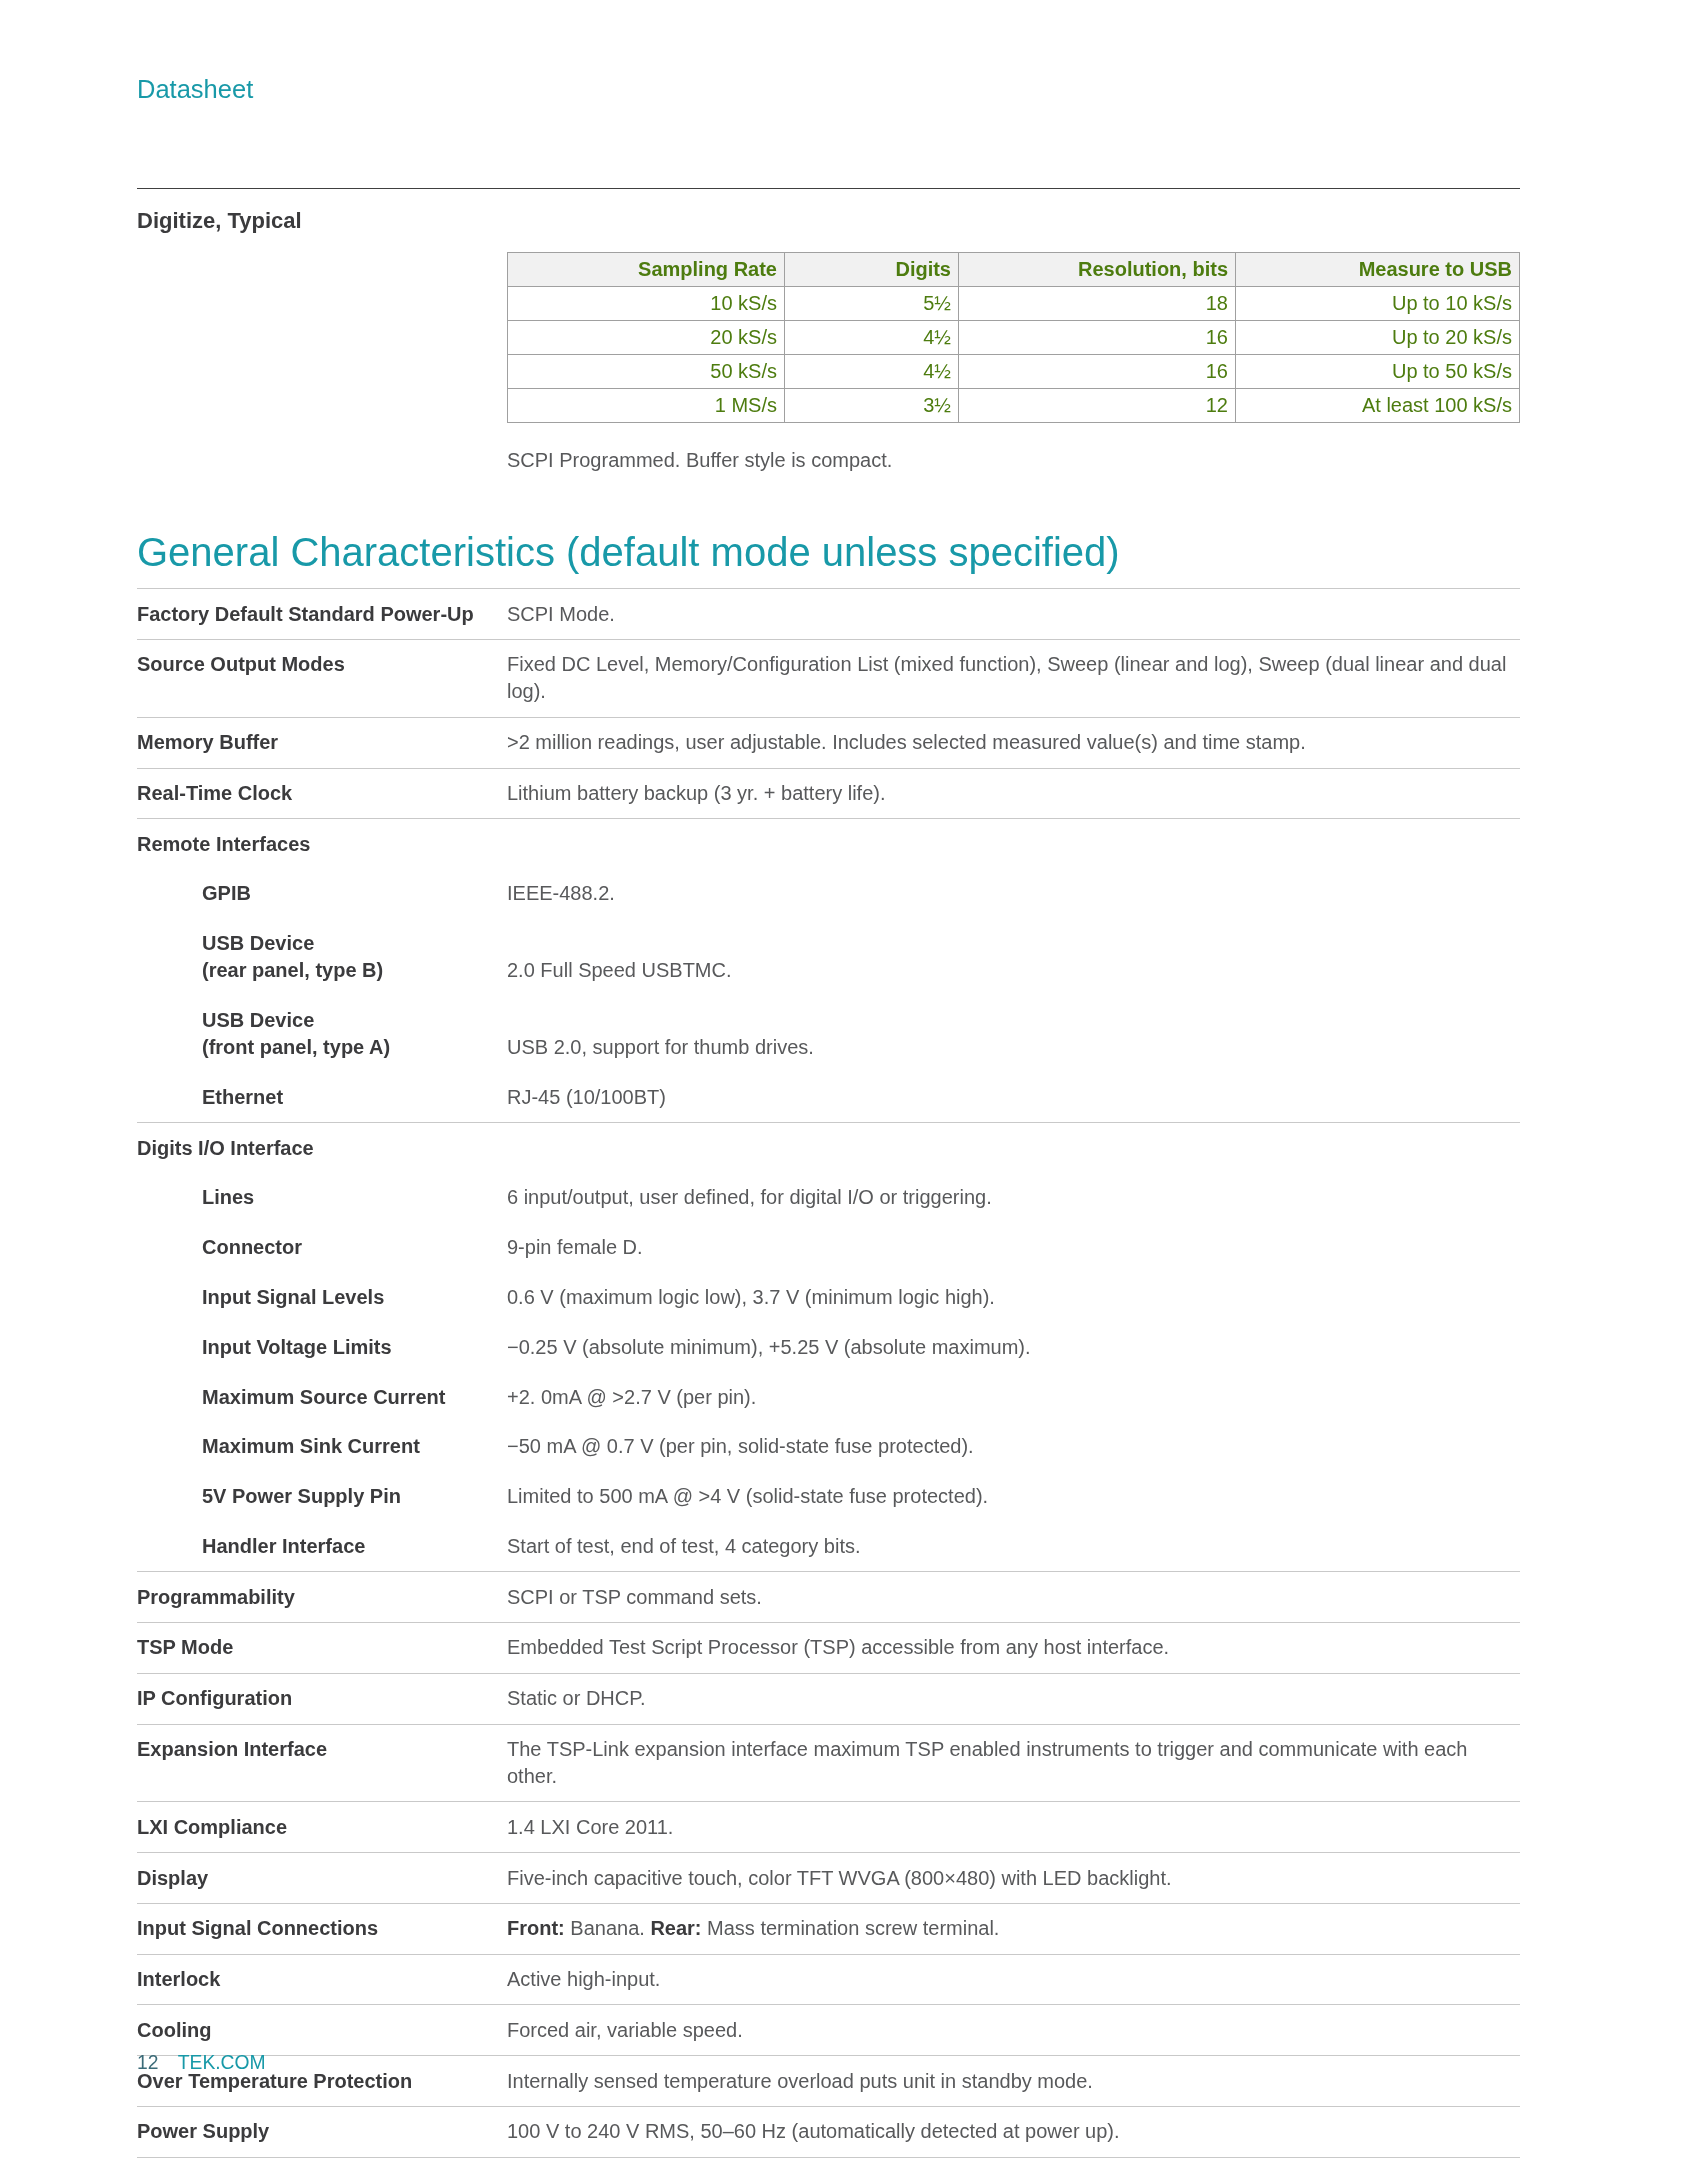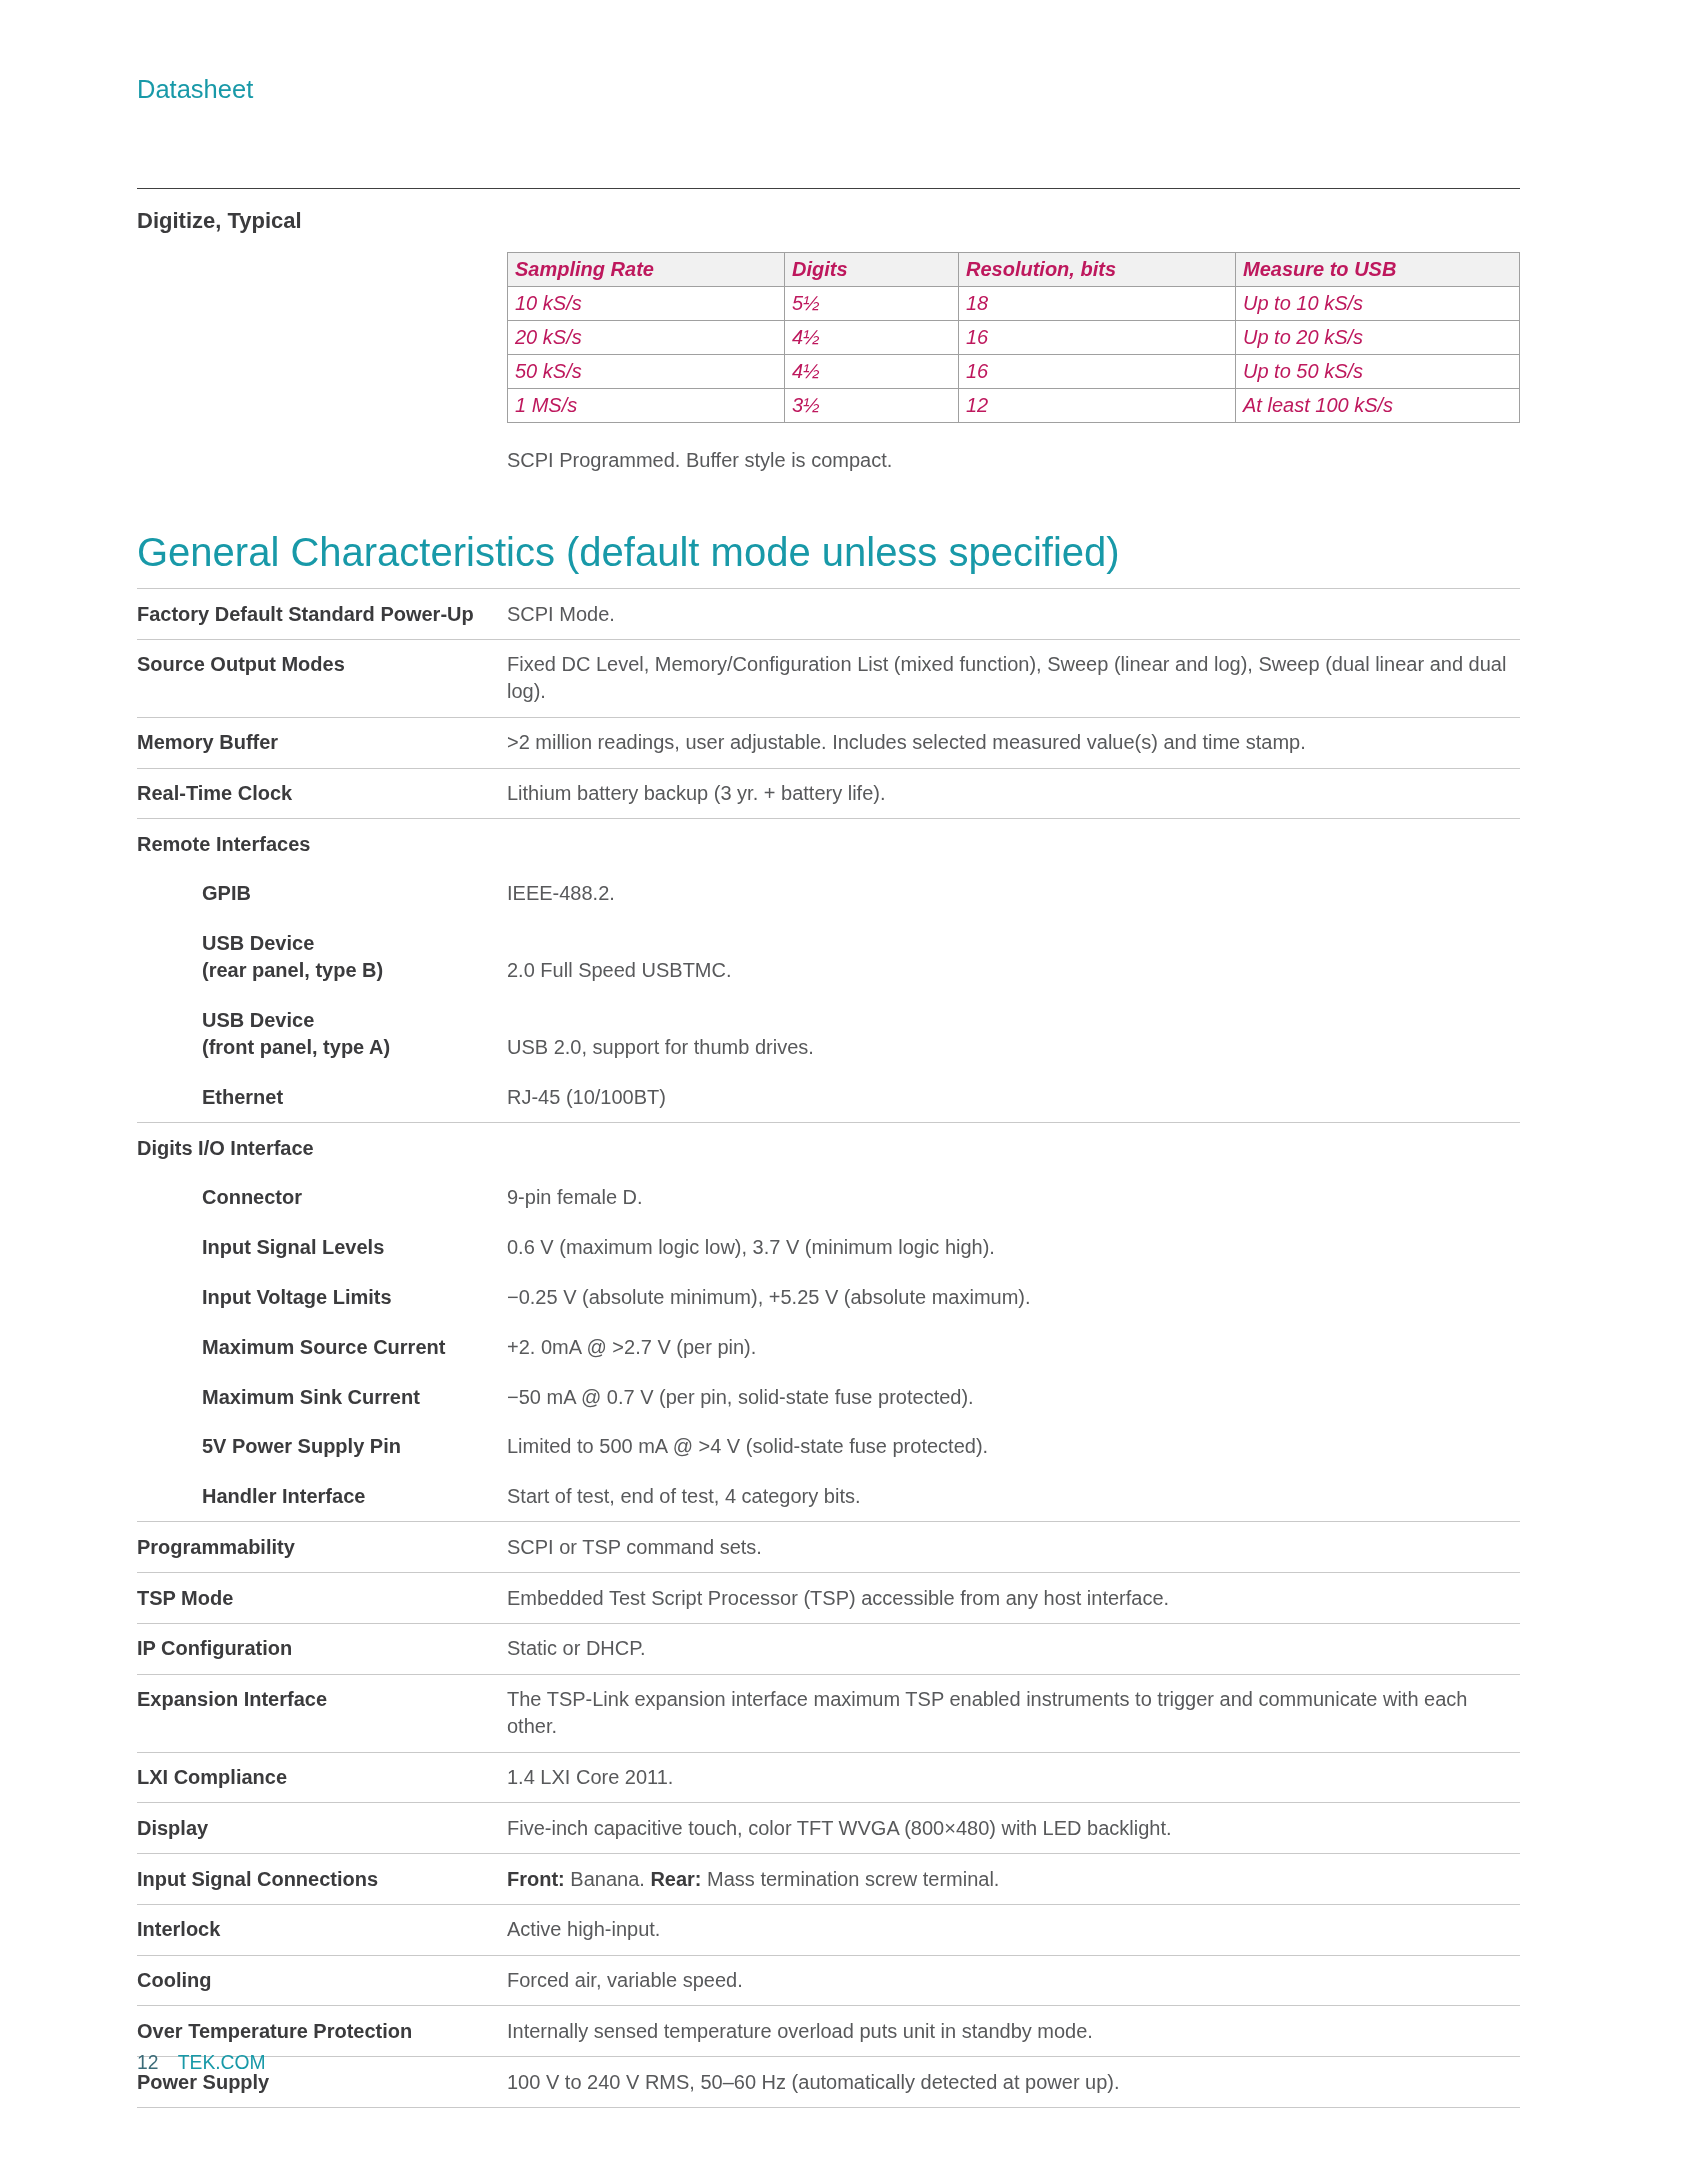--- a/index.html
+++ b/index.html
@@ -44,27 +44,26 @@
     margin-top: 17.6px;
   }
   table.digitize-table {
     border-collapse: collapse;
     width: 1012px;
     table-layout: fixed;
   }
   table.digitize-table th,
   table.digitize-table td {
     border: 0.9px solid #a0a0a0;
-    text-align: left;
+    text-align: right;
     vertical-align: middle;
     font-size: 20px;
     height: 34px;
     padding: 1.8px 7px;
-    color: #be185d;
-    font-style: italic;
+    color: #4d7c0f;
   }
   table.digitize-table th {
     font-weight: bold;
     background: #f1f1f1;
   }
   .table-note {
     margin-top: 26px;
     font-size: 20px;
     color: #58595b;
   }
@@ -213,20 +212,24 @@
           <div class="spec-value v-bottom">USB 2.0, support for thumb drives.</div>
         </div>
         <div class="spec-row indent sep">
           <div class="spec-label">Ethernet</div>
           <div class="spec-value">RJ-45 (10/100BT)</div>
         </div>
         <div class="spec-row">
           <div class="spec-label">Digits I/O Interface</div>
         </div>
         <div class="spec-row indent">
+          <div class="spec-label">Lines</div>
+          <div class="spec-value">6 input/output, user defined, for digital I/O or triggering.</div>
+        </div>
+        <div class="spec-row indent">
           <div class="spec-label">Connector</div>
           <div class="spec-value">9-pin female D.</div>
         </div>
         <div class="spec-row indent">
           <div class="spec-label">Input Signal Levels</div>
           <div class="spec-value">0.6 V (maximum logic low), 3.7 V (minimum logic high).</div>
         </div>
         <div class="spec-row indent">
           <div class="spec-label">Input Voltage Limits</div>
           <div class="spec-value">−0.25 V (absolute minimum), +5.25 V (absolute maximum).</div>

